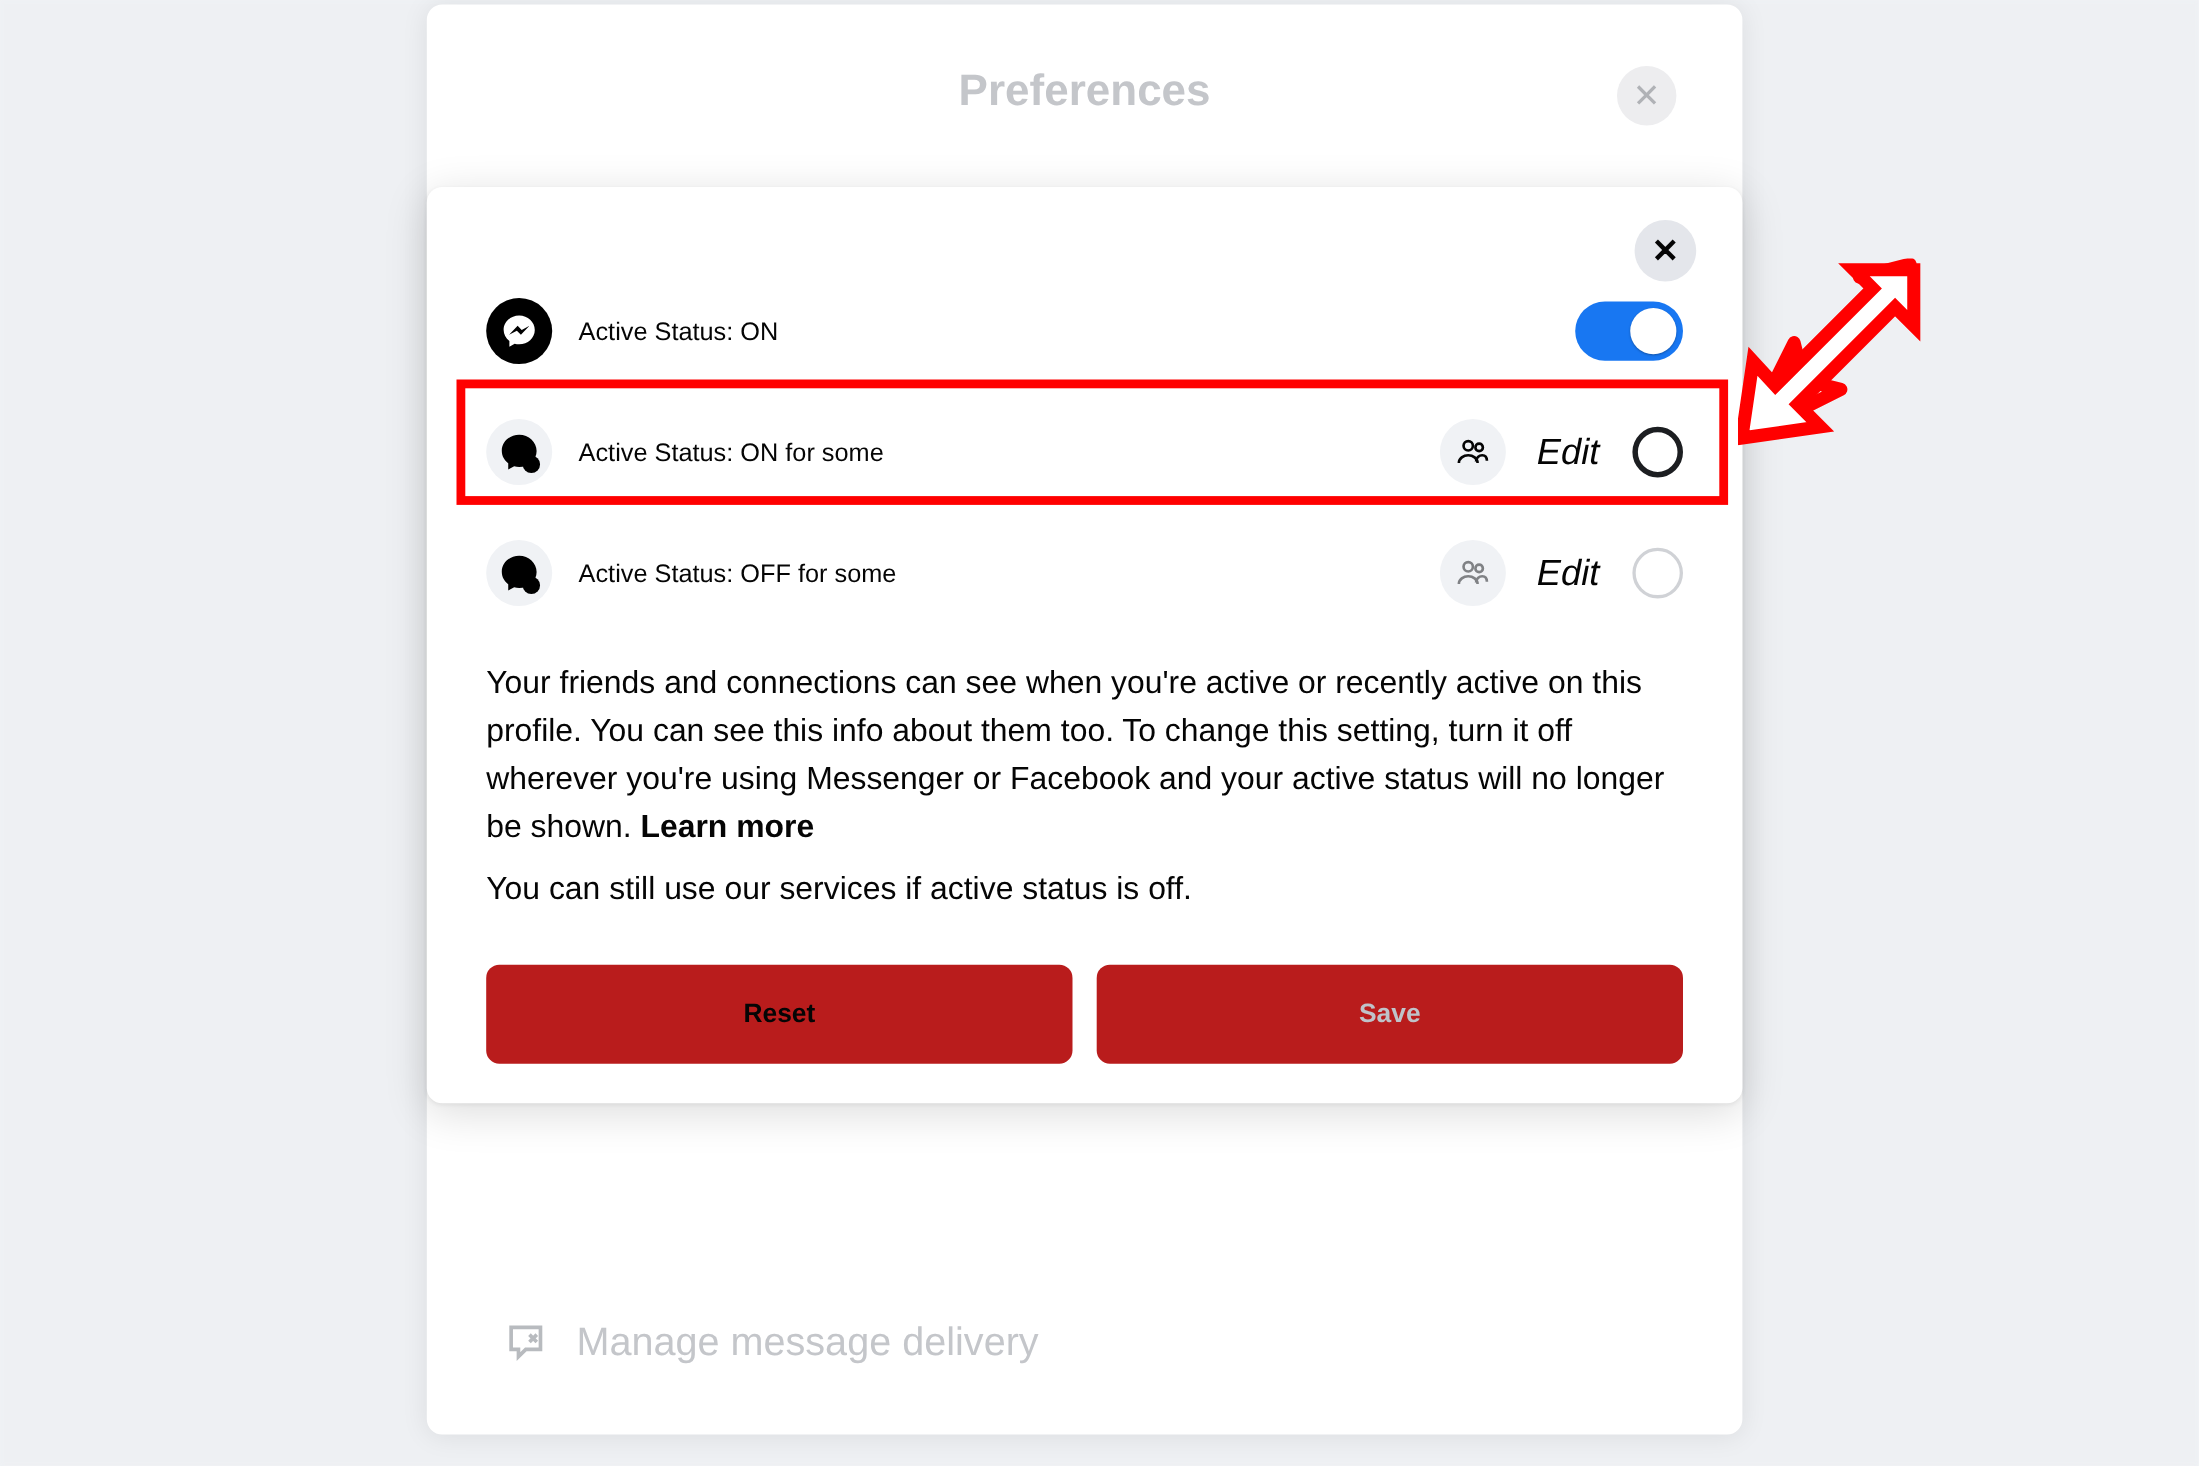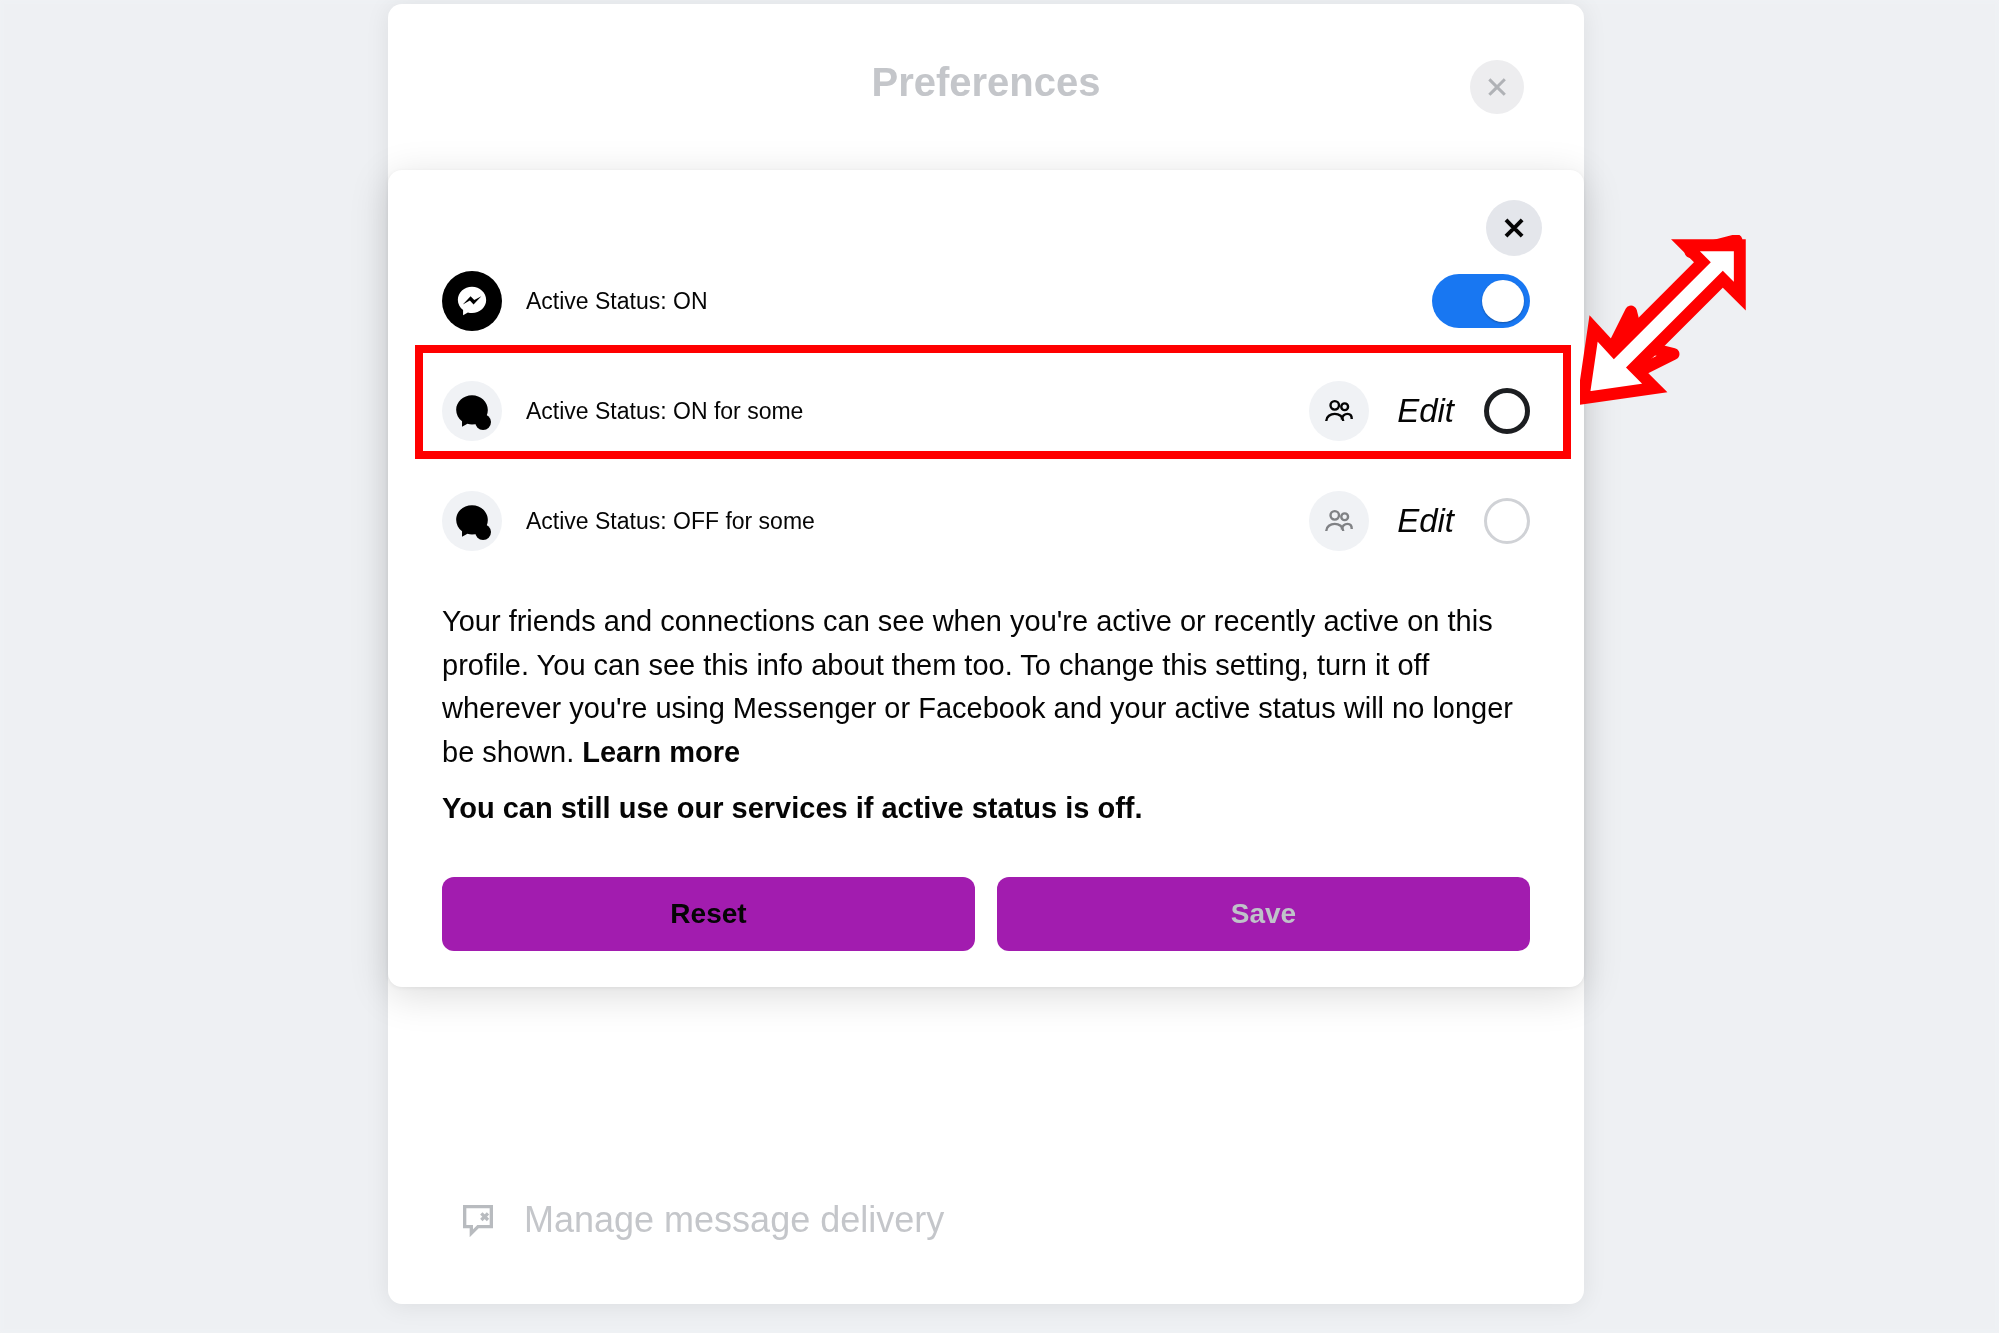--- a/index.html
+++ b/index.html
@@ -188,36 +188,35 @@
     .desc p { margin-bottom: 18px; }
     .learn-more {
       font-weight: 700;
       color: #050505;
       cursor: pointer;
     }
     .desc2 {
       padding: 0 54px 30px 54px;
       font-size: 29px;
       color: #050505;
-      font-weight: bold;
     }
 
     
     .footer {
       display: flex;
       gap: 22px;
       padding: 22px 54px 0 54px;
     }
     .btn {
       flex: 1;
-      height: 74px;
+      height: 90px;
       border: none;
       border-radius: 12px;
-      background: #a21caf;
-      font-size: 28px;
+      background: #b91c1c;
+      font-size: 24px;
       font-weight: 600;
       cursor: pointer;
     }
     .btn.reset { color: #050505; }
     .btn.save { color: #bfc3c9; }
 
     
     .highlight {
       position: absolute;
       top: 345px;

